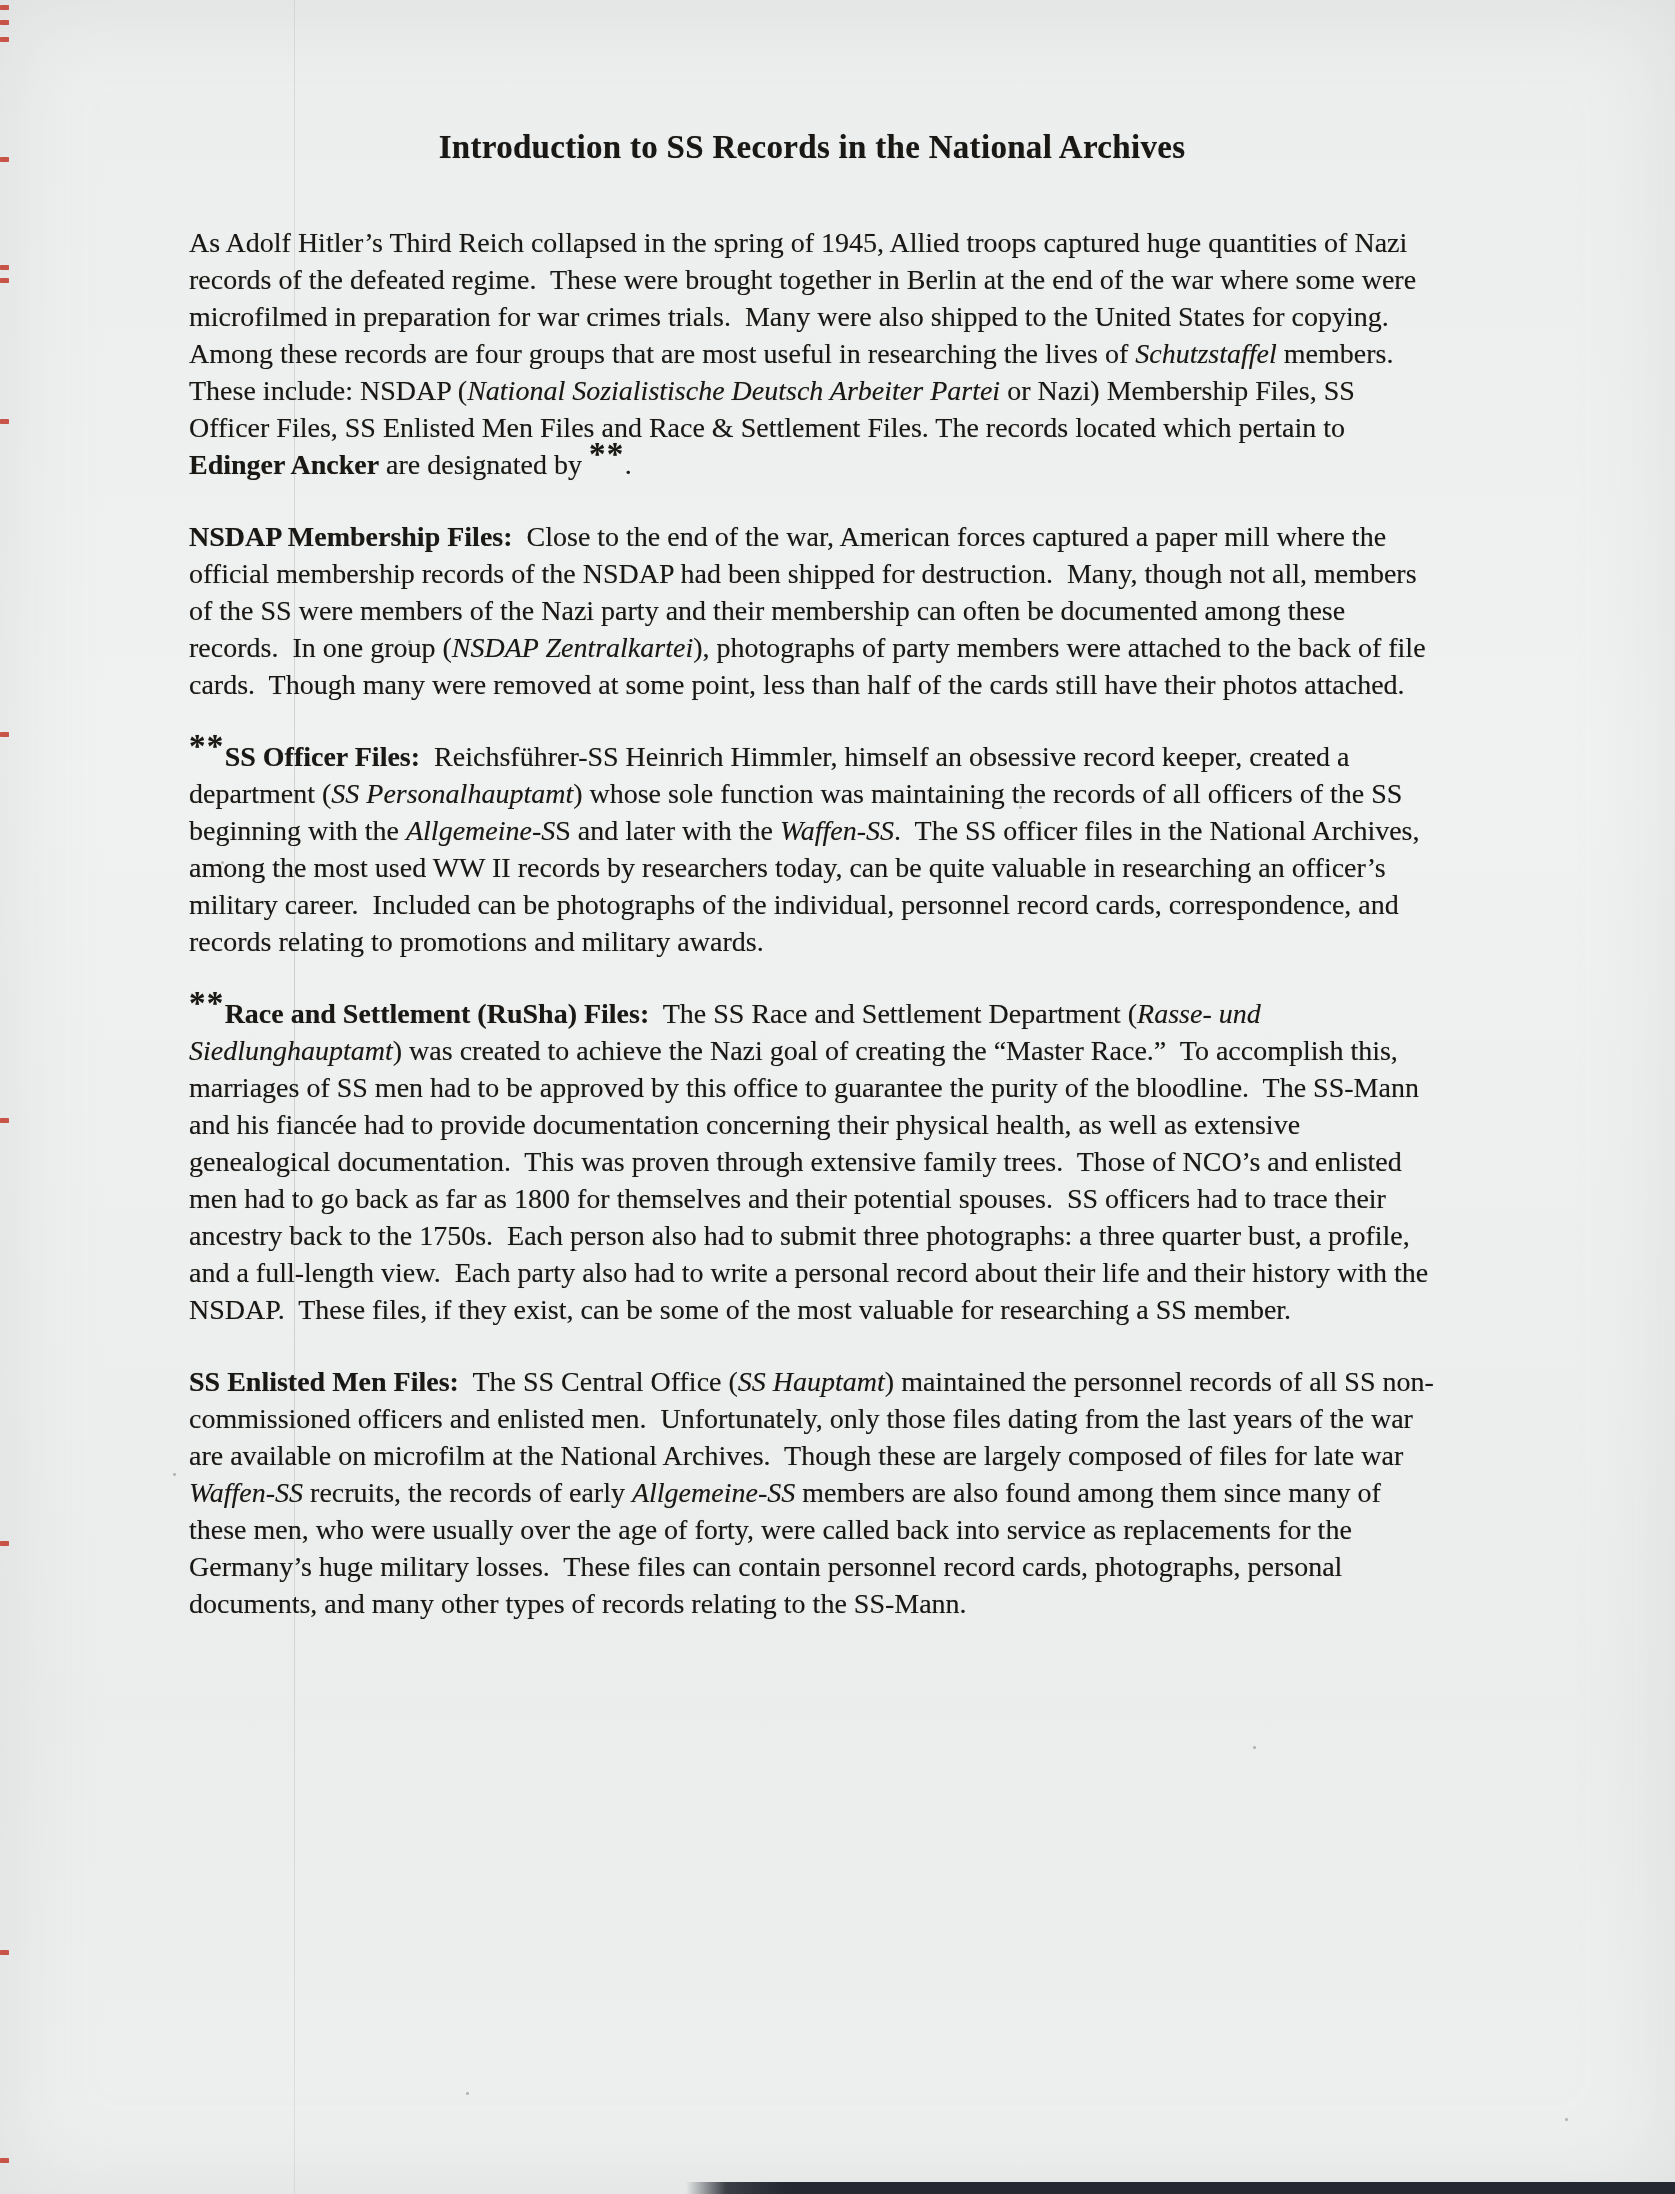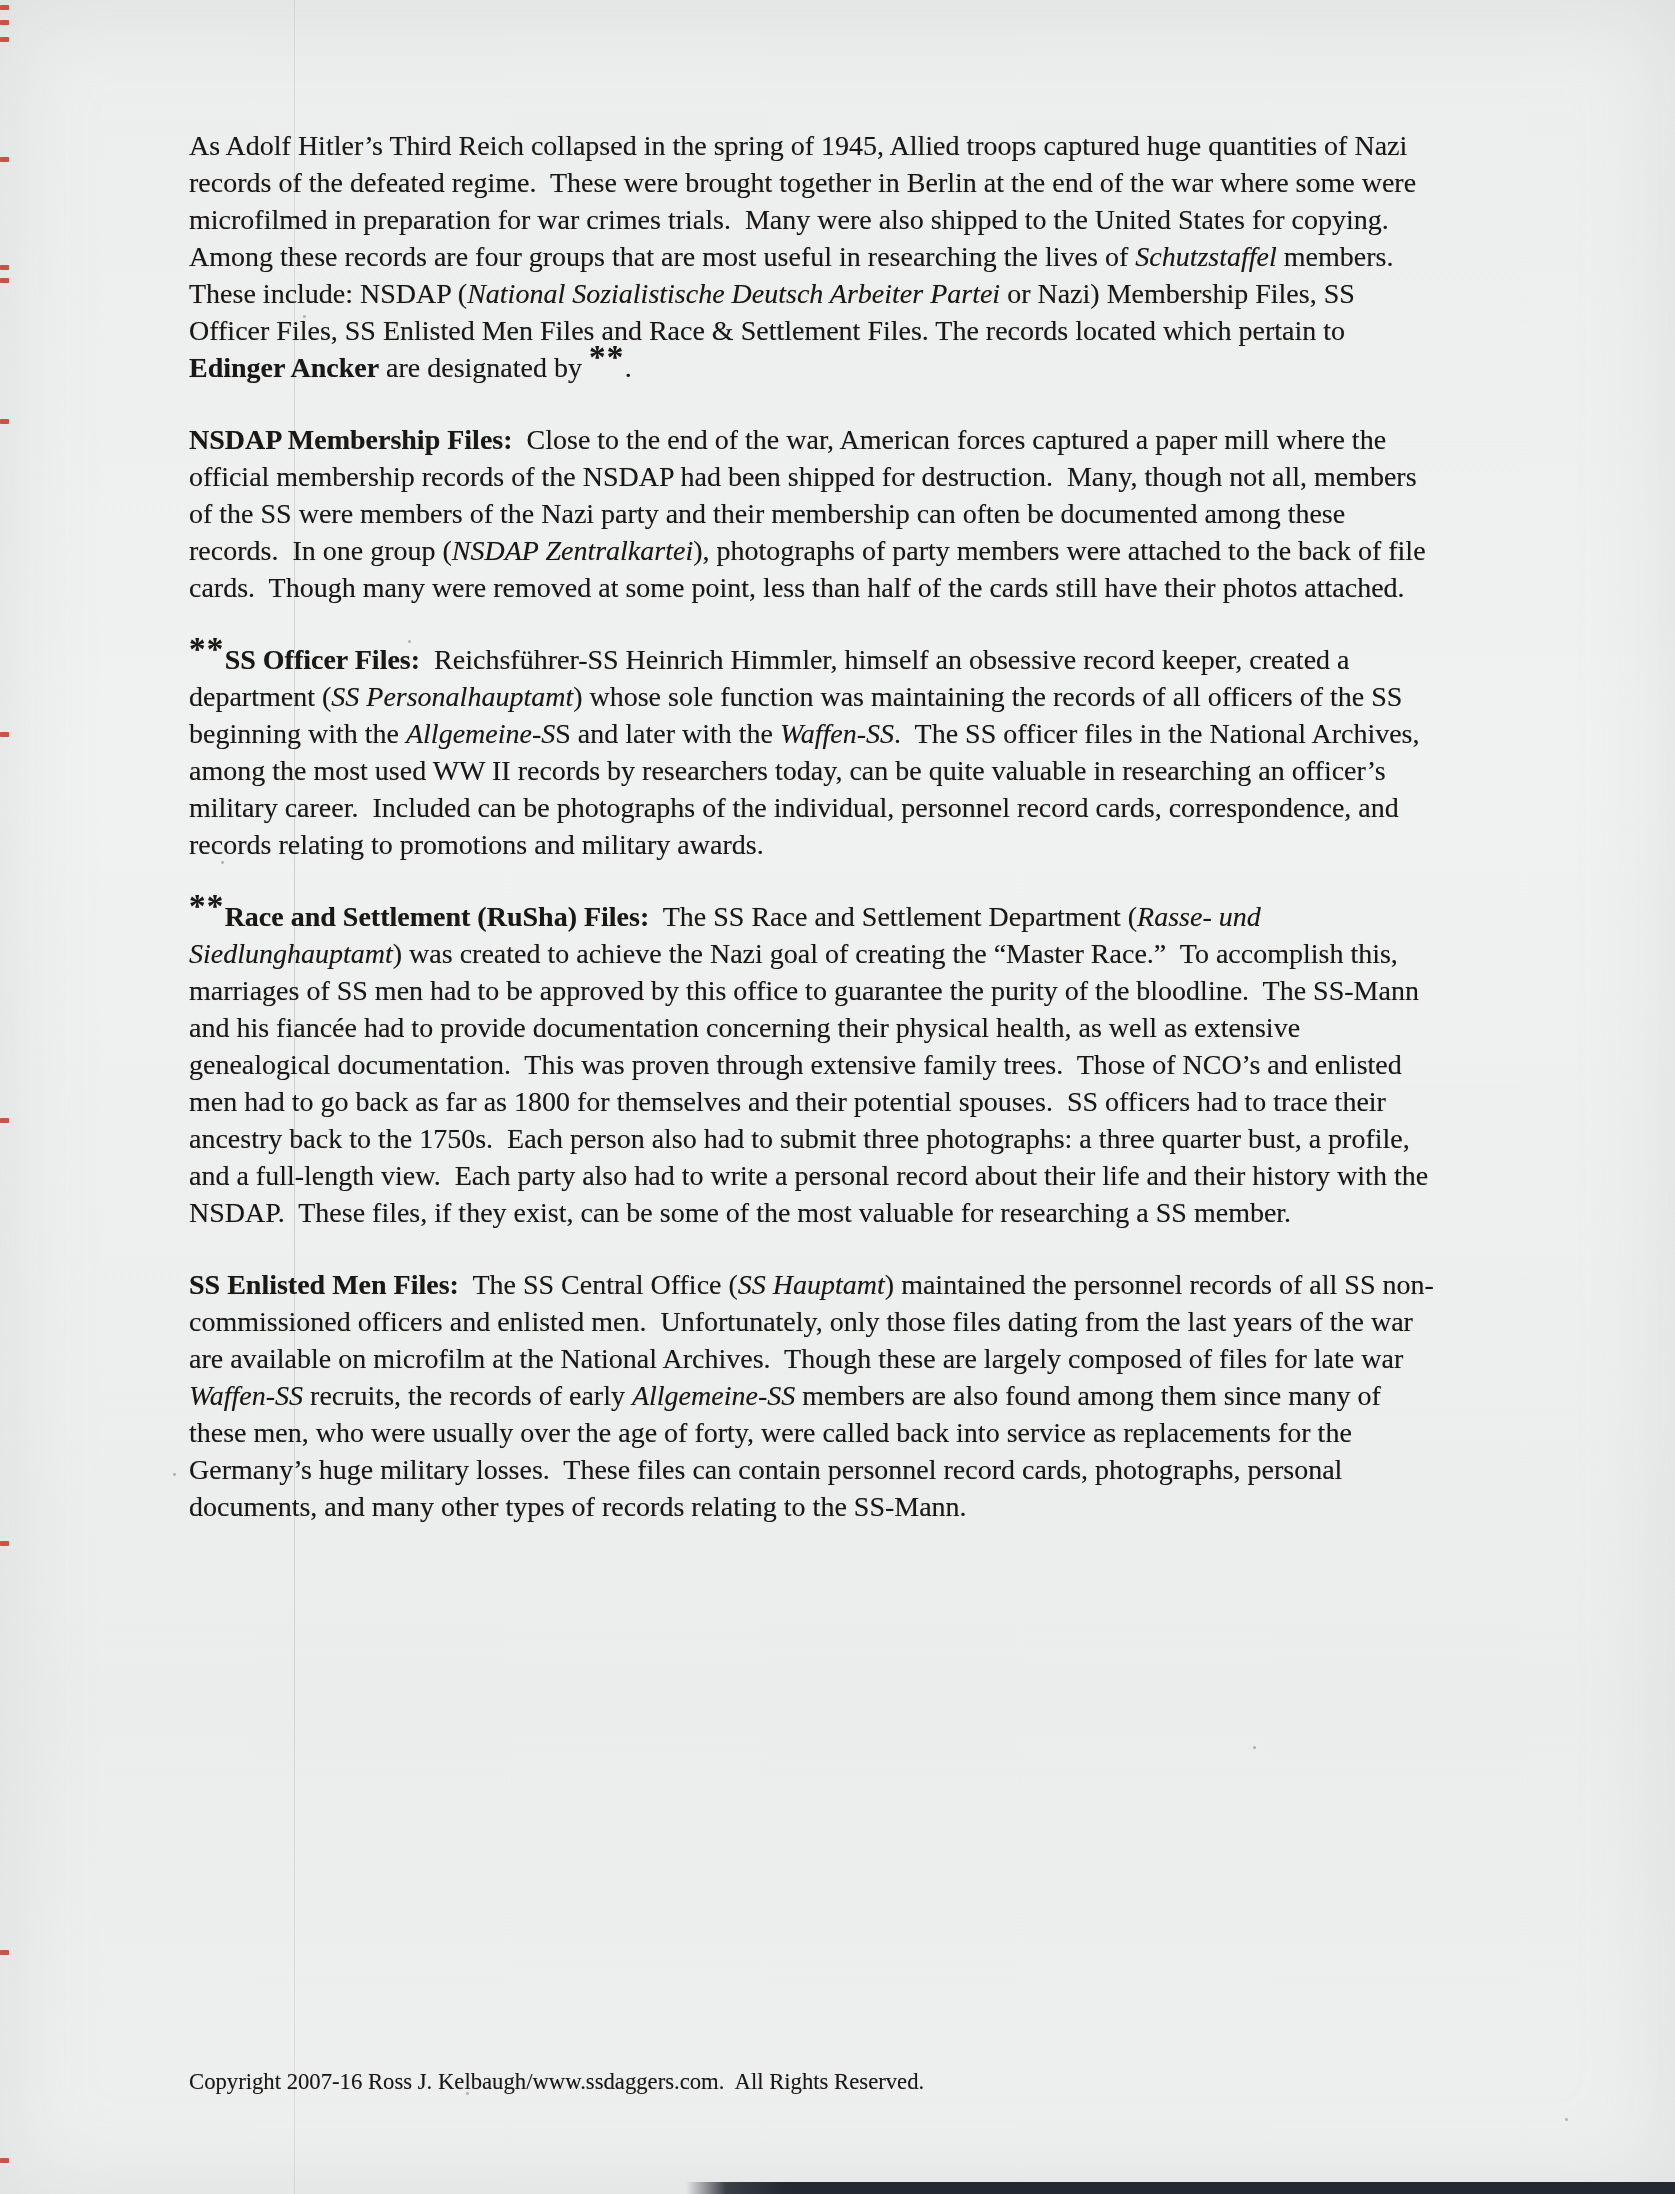--- a/index.html
+++ b/index.html
@@ -93,30 +93,30 @@
     height: 12px;
   }
 </style>
 </head>
 <body>
 
 <div class="page">
   <div class="crease" id="crease" style="left: 294px;"></div>
 
   <div class="content">
+    <h1 class="doc-title">Introduction to SS Records in the National Archives</h1>
     <div id="paragraphs">
         <p class="para"><span class="n">As Adolf Hitler’s Third Reich collapsed in the spring of 1945, Allied troops captured huge quantities of Nazi records of the defeated regime.  These were brought together in Berlin at the end of the war where some were microfilmed in preparation for war crimes trials.  Many were also shipped to the United States for copying.  Among these records are four groups that are most useful in researching the lives of </span><span class="i">Schutzstaffel</span><span class="n"> members. These include: NSDAP (</span><span class="i">National Sozialistische Deutsch Arbeiter Partei</span><span class="n"> or Nazi) Membership Files, SS Officer Files, SS Enlisted Men Files and Race &amp; Settlement Files. The records located which pertain to </span><span class="b">Edinger Ancker</span><span class="n"> are designated by </span><span class="a">**</span><span class="n">.</span></p>
         <p class="para"><span class="b">NSDAP Membership Files:</span><span class="n">  Close to the end of the war, American forces captured a paper mill where the official membership records of the NSDAP had been shipped for destruction.  Many, though not all, members of the SS were members of the Nazi party and their membership can often be documented among these records.  In one group (</span><span class="i">NSDAP Zentralkartei</span><span class="n">), photographs of party members were attached to the back of file cards.  Though many were removed at some point, less than half of the cards still have their photos attached.</span></p>
         <p class="para"><span class="a">**</span><span class="b">SS Officer Files:</span><span class="n">  Reichsführer-SS Heinrich Himmler, himself an obsessive record keeper, created a department (</span><span class="i">SS Personalhauptamt</span><span class="n">) whose sole function was maintaining the records of all officers of the SS beginning with the </span><span class="i">Allgemeine-S</span><span class="n">S and later with the </span><span class="i">Waffen-SS</span><span class="n">.  The SS officer files in the National Archives, among the most used WW II records by researchers today, can be quite valuable in researching an officer’s military career.  Included can be photographs of the individual, personnel record cards, correspondence, and records relating to promotions and military awards.</span></p>
         <p class="para"><span class="a">**</span><span class="b">Race and Settlement (RuSha) Files:</span><span class="n">  The SS Race and Settlement Department (</span><span class="i">Rasse- und Siedlunghauptamt</span><span class="n">) was created to achieve the Nazi goal of creating the “Master Race.”  To accomplish this, marriages of SS men had to be approved by this office to guarantee the purity of the bloodline.  The SS-Mann and his fiancée had to provide documentation concerning their physical health, as well as extensive genealogical documentation.  This was proven through extensive family trees.  Those of NCO’s and enlisted men had to go back as far as 1800 for themselves and their potential spouses.  SS officers had to trace their ancestry back to the 1750s.  Each person also had to submit three photographs: a three quarter bust, a profile, and a full-length view.  Each party also had to write a personal record about their life and their history with the NSDAP.  These files, if they exist, can be some of the most valuable for researching a SS member.</span></p>
         <p class="para"><span class="b">SS Enlisted Men Files:</span><span class="n">  The SS Central Office (</span><span class="i">SS Hauptamt</span><span class="n">) maintained the personnel records of all SS non-commissioned officers and enlisted men.  Unfortunately, only those files dating from the last years of the war are available on microfilm at the National Archives.  Though these are largely composed of files for late war </span><span class="i">Waffen-SS</span><span class="n"> recruits, the records of early </span><span class="i">Allgemeine-SS</span><span class="n"> members are also found among them since many of these men, who were usually over the age of forty, were called back into service as replacements for the Germany’s huge military losses.  These files can contain personnel record cards, photographs, personal documents, and many other types of records relating to the SS-Mann.</span></p>
       </div>
   </div>
 
-  <div class="footer-line">Copyright 2007-16 Ross J. Kelbaugh/www.ssdaggers.com.  All Rights Reserved.</div>
 
   <div class="bottom-bar" id="bottom-bar" style="background: linear-gradient(90deg, rgba(35, 40, 49, 0) 0px, rgba(35, 40, 49, 0.88) 40px, rgb(35, 40, 49) 100px);"></div>
 <div class="red-tick" style="top: 5.3px; background: rgb(194, 59, 42);"></div>
     <div class="red-tick" style="top: 20px; background: rgb(194, 59, 42);"></div>
     <div class="red-tick" style="top: 37px; background: rgb(194, 59, 42);"></div>
     <div class="red-tick" style="top: 157px; background: rgb(194, 59, 42);"></div>
     <div class="red-tick" style="top: 265px; background: rgb(194, 59, 42);"></div>
     <div class="red-tick" style="top: 278px; background: rgb(194, 59, 42);"></div>
     <div class="red-tick" style="top: 419px; background: rgb(194, 59, 42);"></div>
     <div class="red-tick" style="top: 732px; background: rgb(194, 59, 42);"></div>

